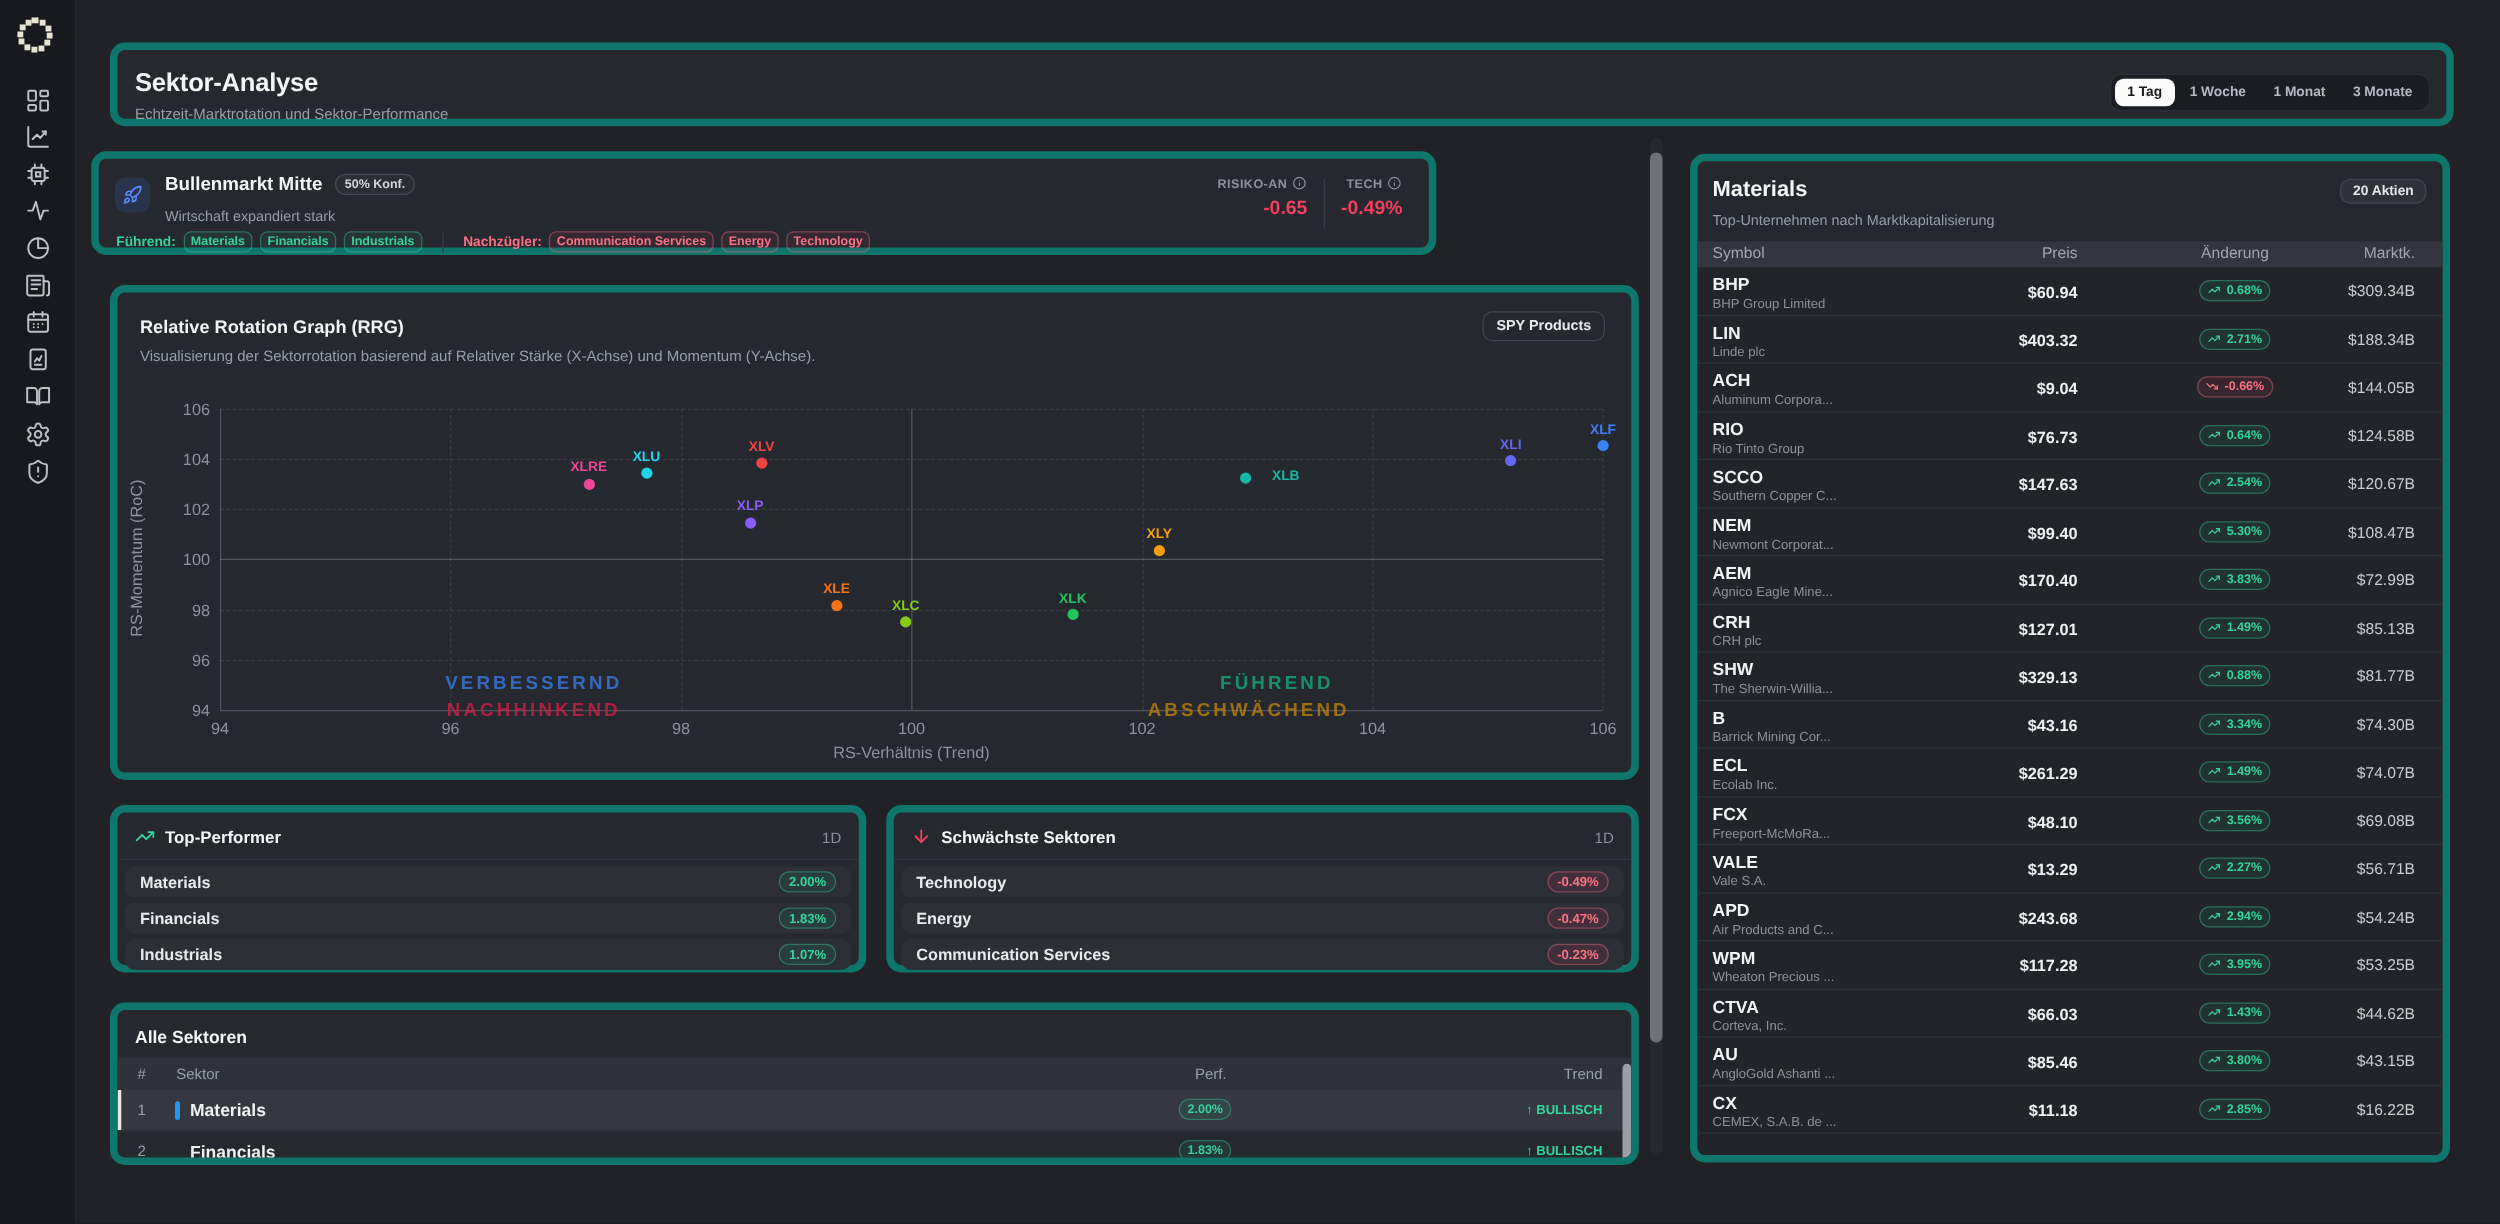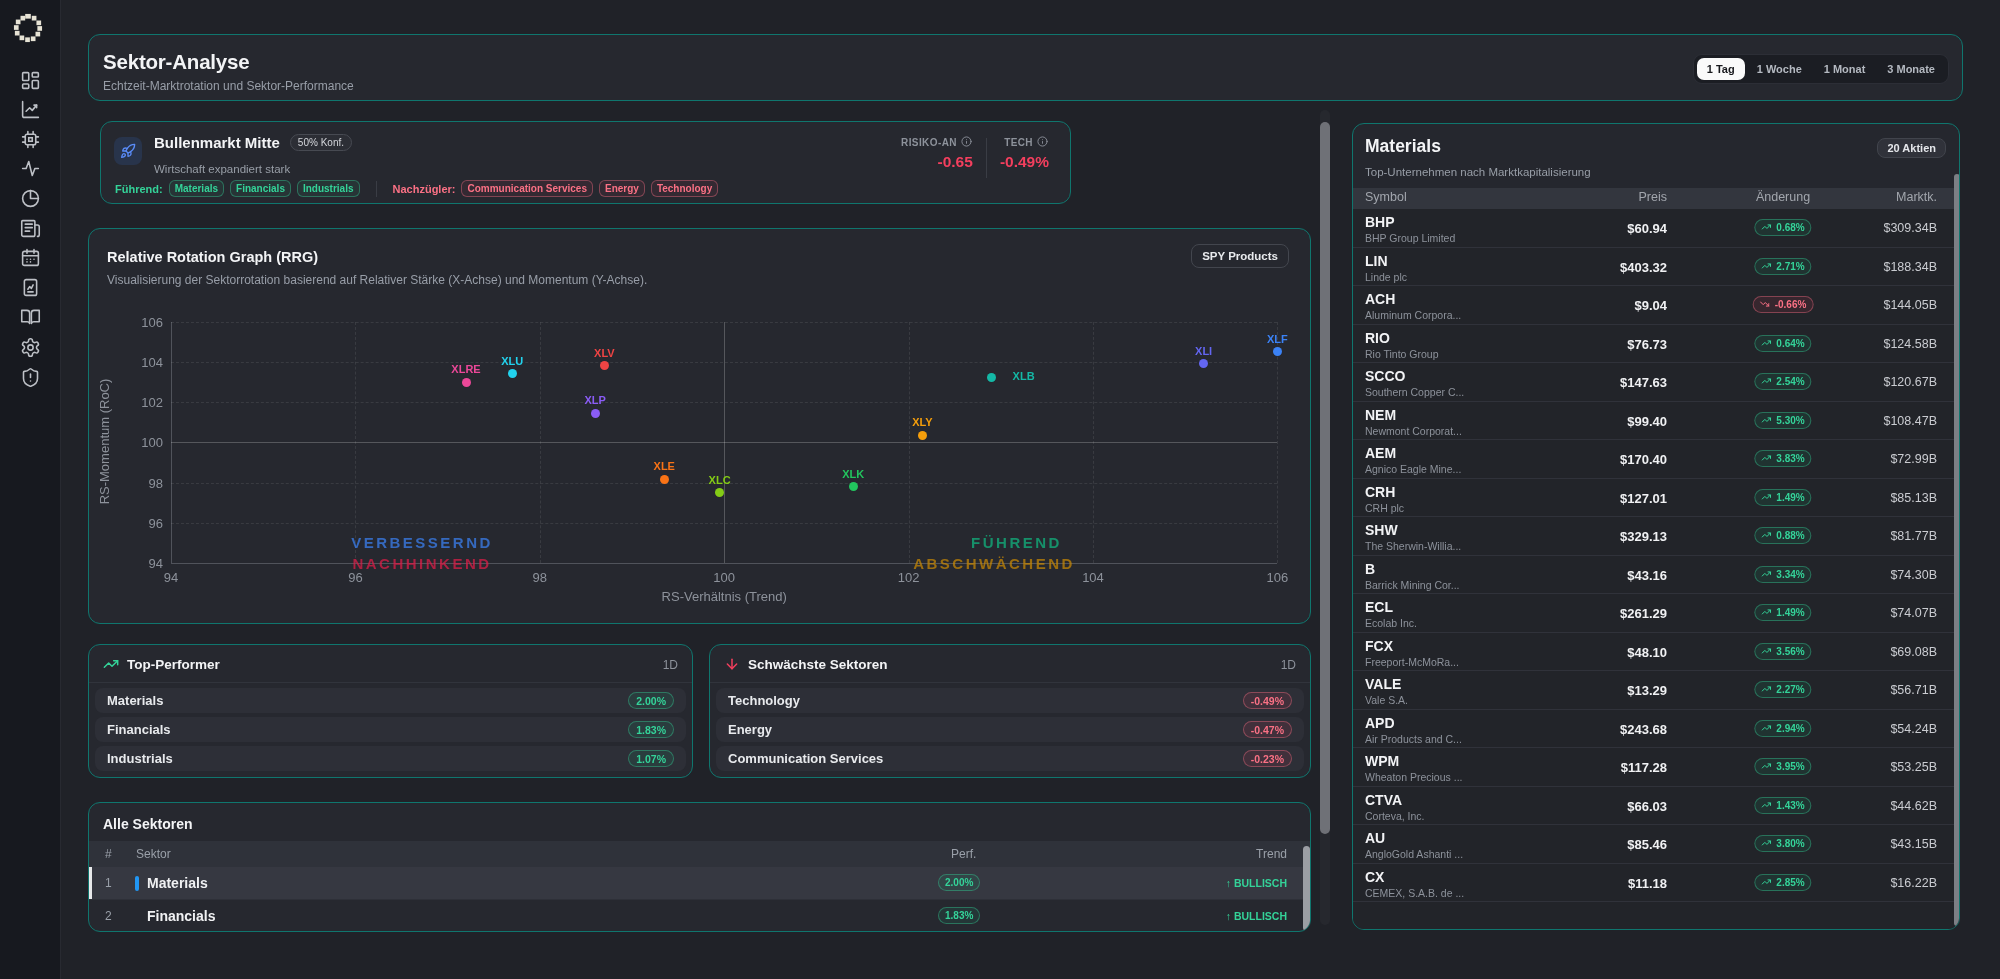--- a/index.html
+++ b/index.html
@@ -2,33 +2,33 @@
 <html><head>
 <meta charset="utf-8">
 <style>
 *{margin:0;padding:0;box-sizing:border-box}
 body{background:#131419;font-family:"Liberation Sans",sans-serif}
 .page{position:relative;width:2000px;height:979px;background:#202228;overflow:hidden}
 .sidebar{position:absolute;left:0;top:0;width:61px;height:979px;background:#17191f;border-right:1px solid #282a31}
 .logo{position:absolute;left:13px;top:13px;width:30px;height:30px;color:#e7e3d5}
 .nav-icon{position:absolute;left:20px;width:21px;height:21px;color:#bdc0c6}
 .nav-icon svg{width:100%;height:100%}
-.card{position:absolute;background:#26282f;border:1px solid #0f766e;border-radius:12px}
+.card{position:absolute;background:#26282f;border:6px solid #0f766e;border-radius:12px}
 .hdr{left:88px;top:34px;width:1875px;height:67px}
 .hdr-title{position:absolute;left:14px;top:15px;font-size:20.5px;font-weight:700;color:#f3f4f6;letter-spacing:-0.2px}
 .hdr-sub{position:absolute;left:14px;top:44px;font-size:12px;color:#989ea8}
 .ranges{position:absolute;right:13px;top:19px;display:flex;align-items:center;gap:2px;background:#1b1d23;border:1px solid #2c2e36;border-radius:9px;padding:3px}
 .range-btn{font-size:11px;font-weight:600;color:#b4b9c1;padding:5px 10px;border-radius:7px;cursor:pointer}
 .range-btn.active{background:#fafafa;color:#17181c}
-.status{left:100px;top:121px;width:971px;height:83px}
+.status{left:73px;top:121px;width:1076px;height:83px}
 .rocket-box{position:absolute;left:13px;top:15px;width:28px;height:28px;border-radius:8px;background:rgba(59,130,246,.14);display:flex;align-items:center;justify-content:center;color:#5a8cf8}
 .rocket-box svg{width:16px;height:16px}
 .status-title-row{position:absolute;left:53px;top:12px;display:flex;align-items:center;gap:10px}
 .status-title{font-size:15px;font-weight:700;color:#f3f4f6}
-.conf-pill{font-size:10px;font-weight:400;color:#d4d6db;background:#2c2e35;border:1px solid #474a52;border-radius:999px;padding:2px 7px}
+.conf-pill{font-size:10px;font-weight:700;color:#d4d6db;background:#2c2e35;border:1px solid #474a52;border-radius:999px;padding:2px 7px}
 .status-sub{position:absolute;left:53px;top:41px;font-size:11.5px;color:#989ea7}
 .chips-row{position:absolute;left:14px;top:58px;display:flex;align-items:center;gap:6px}
 .chips-label{font-size:11px;font-weight:700}
 .chips-label.green{color:#34d399}
 .chips-label.red{color:#fb7185}
 .chip{font-size:10px;font-weight:600;padding:2px 5px;border-radius:6px}
 .chip.green{color:#34d399;border:1px solid rgba(52,211,153,.4);background:rgba(52,211,153,.07)}
 .chip.red{color:#fb7185;border:1px solid rgba(251,113,133,.4);background:rgba(244,63,94,.07)}
 .chips-div{width:1px;height:16px;background:#3a3d45;margin:0 10px}
 .metrics{position:absolute;right:8px;top:14px;display:flex}

